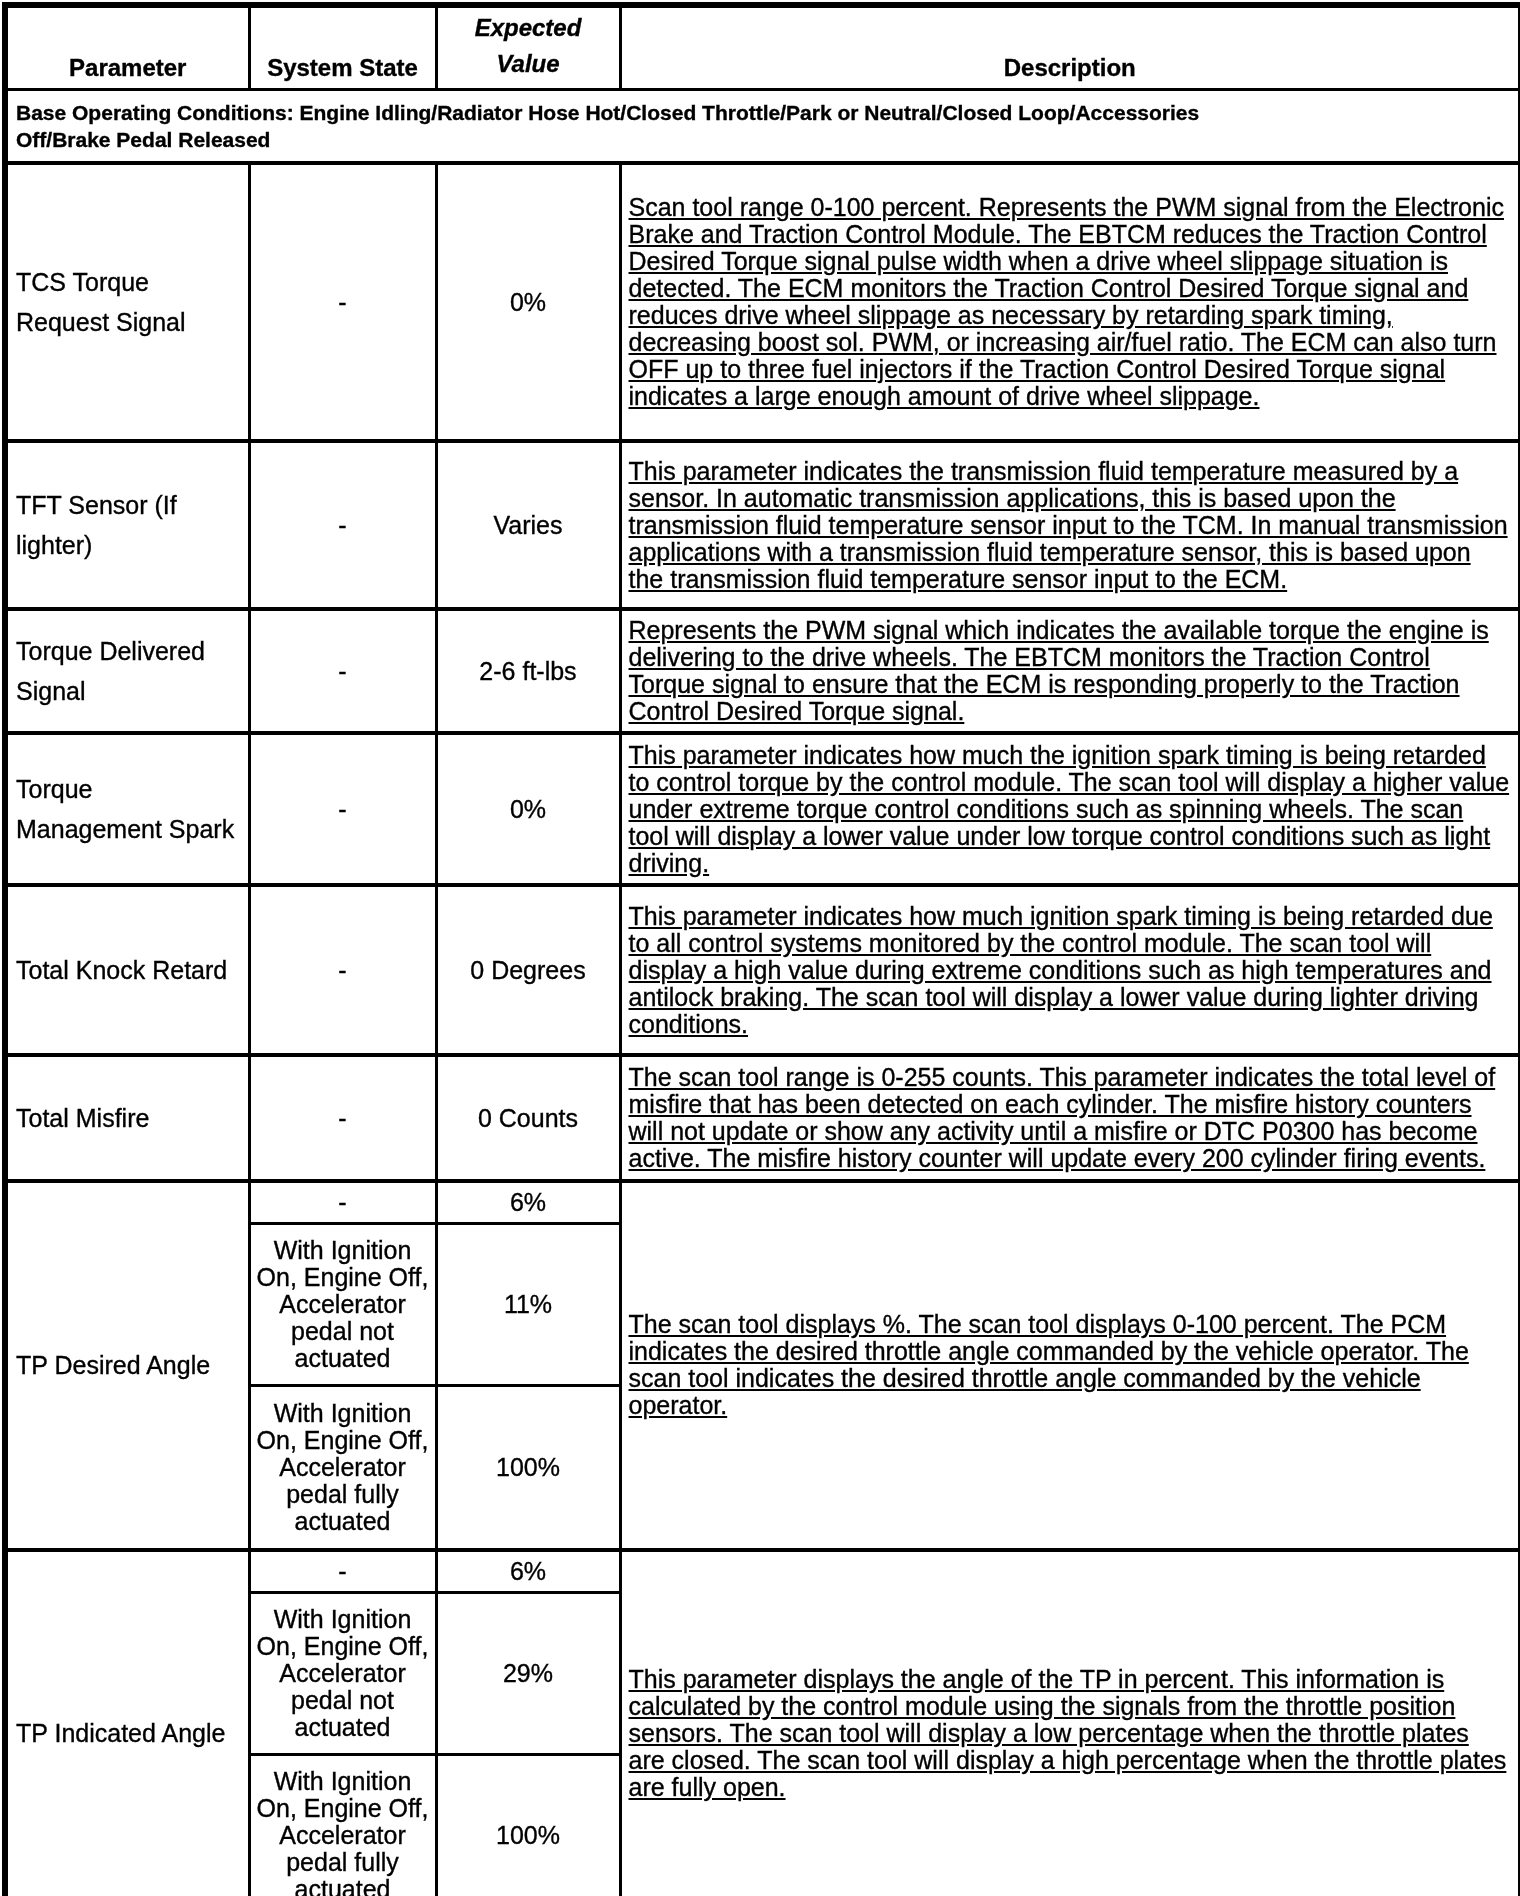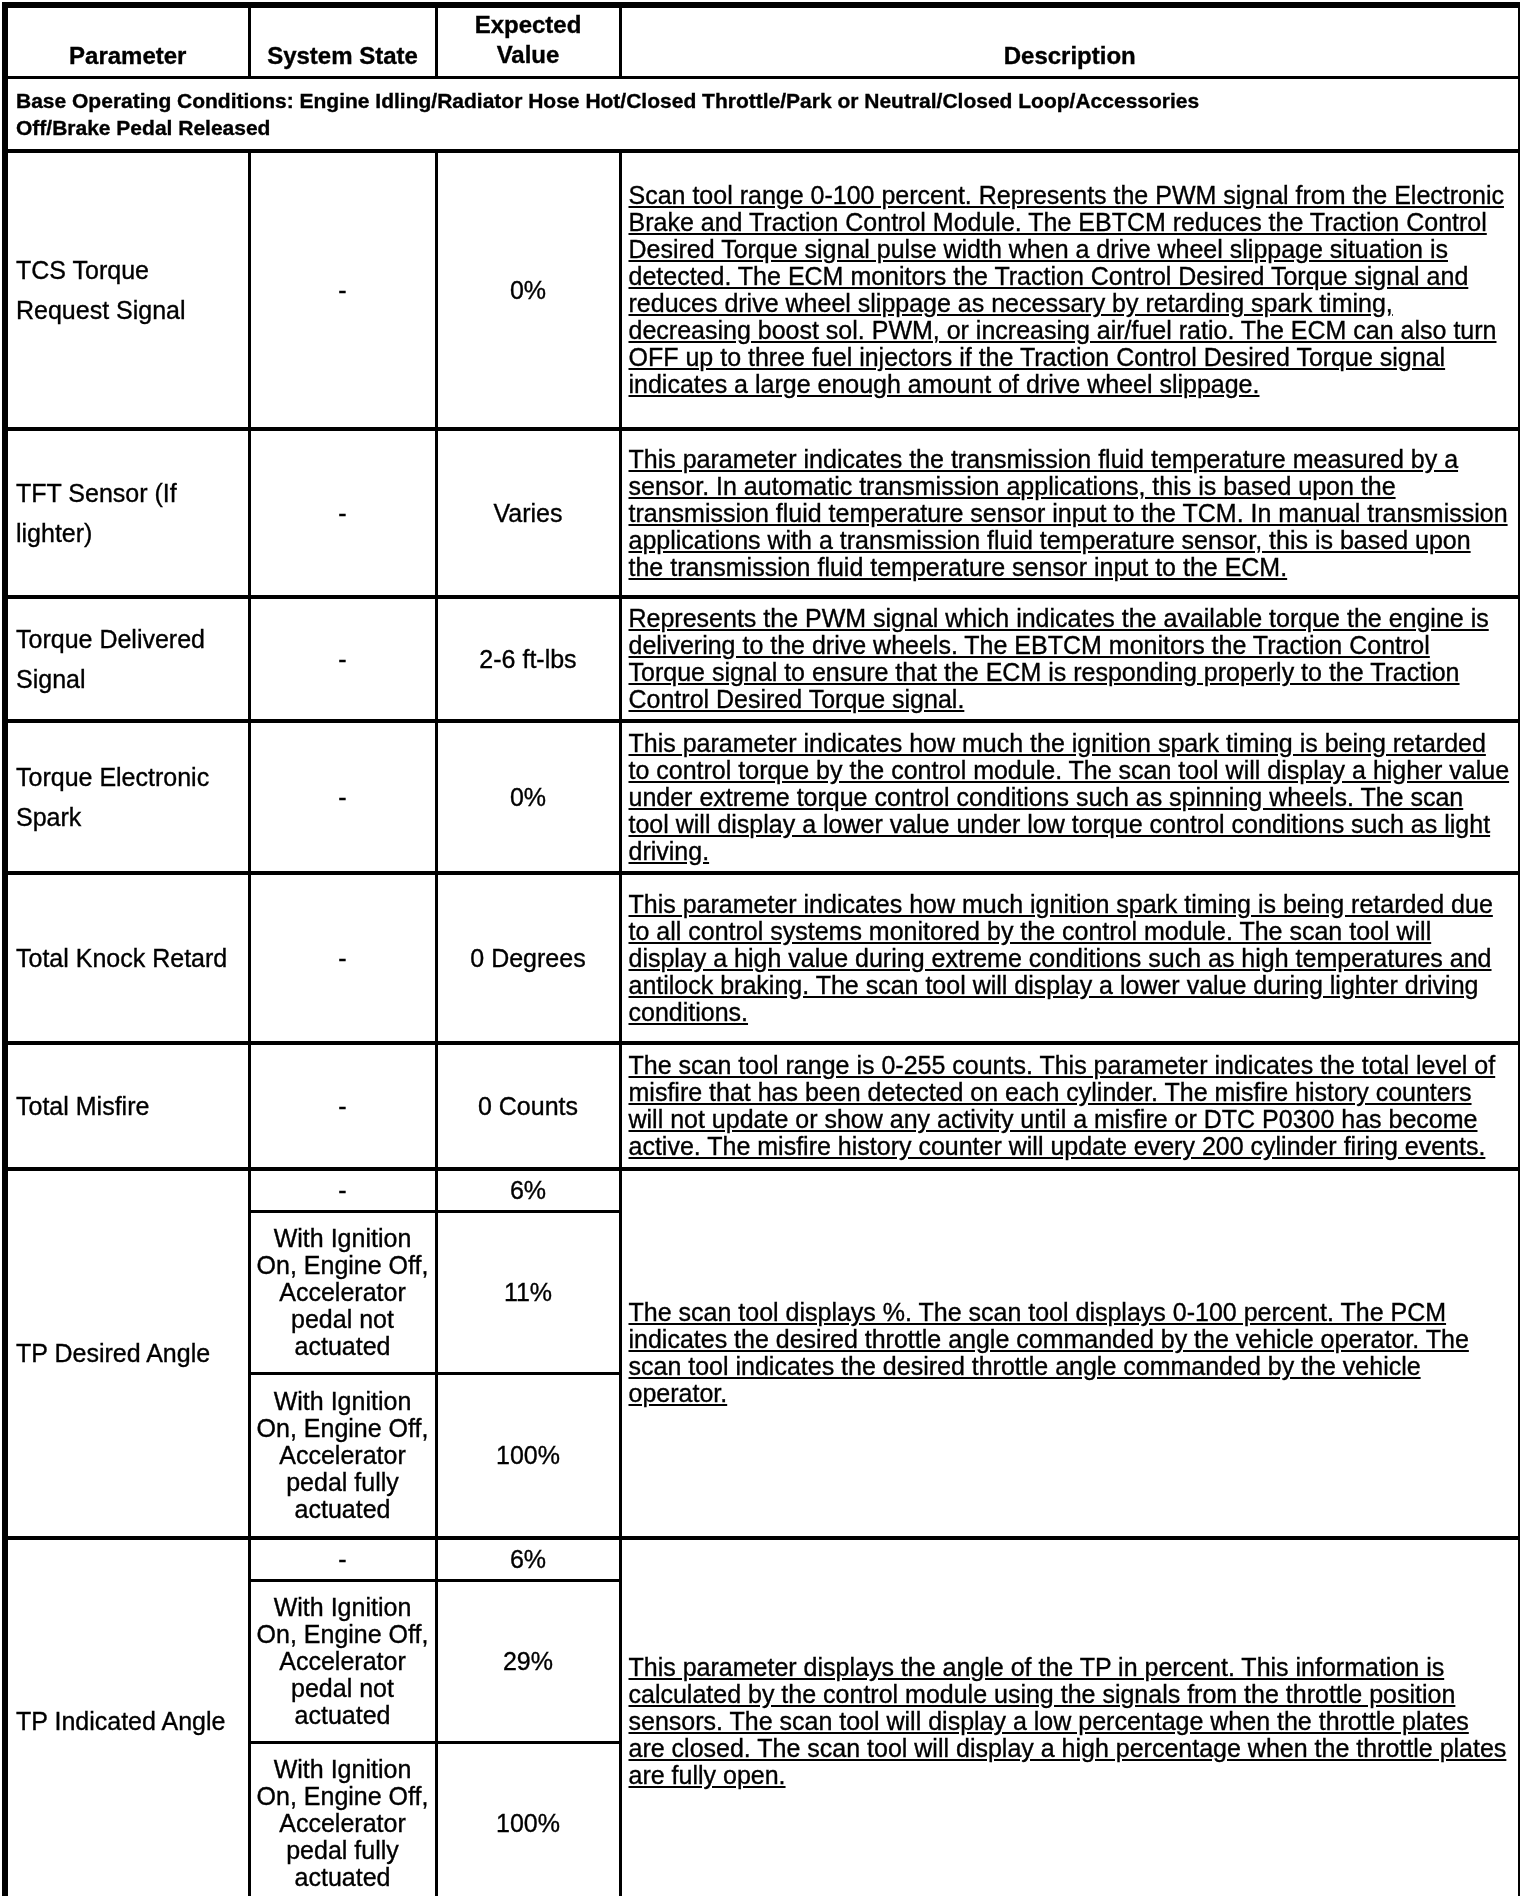--- a/index.html
+++ b/index.html
@@ -42,21 +42,22 @@
     font-size: 24px;
     font-weight: bold;
     text-align: center;
     vertical-align: bottom;
     padding: 2px 2px 6px 2px;
     border-bottom-width: 3px;
   }
   th .wrapcap {
     display: inline-block;
     max-width: 120px;
-    line-height: 30px;
+    line-height: 36px;
+    font-style: italic;
   }
 
   
   tr.conditions { height: 62px; }
   tr.conditions td {
     font-size: 21px;
     font-weight: bold;
     text-align: left;
     padding: 8px 8px;
     line-height: 27px;
@@ -152,21 +153,21 @@
     </tr>
 
     <tr class="major r-tds">
       <td class="param">Torque Delivered Signal</td>
       <td class="state">-</td>
       <td class="value">2-6 ft-lbs</td>
       <td class="desc">Represents the PWM signal which indicates the available torque the engine is delivering to the drive wheels. The EBTCM monitors the Traction Control Torque signal to ensure that the ECM is responding properly to the Traction Control Desired Torque signal.</td>
     </tr>
 
     <tr class="major r-tms">
-      <td class="param">Torque Electronic Spark</td>
+      <td class="param">Torque Management Spark</td>
       <td class="state">-</td>
       <td class="value">0%</td>
       <td class="desc">This parameter indicates how much the ignition spark timing is being retarded to control torque by the control module. The scan tool will display a higher value under extreme torque control conditions such as spinning wheels. The scan tool will display a lower value under low torque control conditions such as light driving.</td>
     </tr>
 
     <tr class="major r-tkr">
       <td class="param">Total Knock Retard</td>
       <td class="state">-</td>
       <td class="value">0 Degrees</td>
       <td class="desc">This parameter indicates how much ignition spark timing is being retarded due to all control systems monitored by the control module. The scan tool will display a high value during extreme conditions such as high temperatures and antilock braking. The scan tool will display a lower value during lighter driving conditions.</td>

